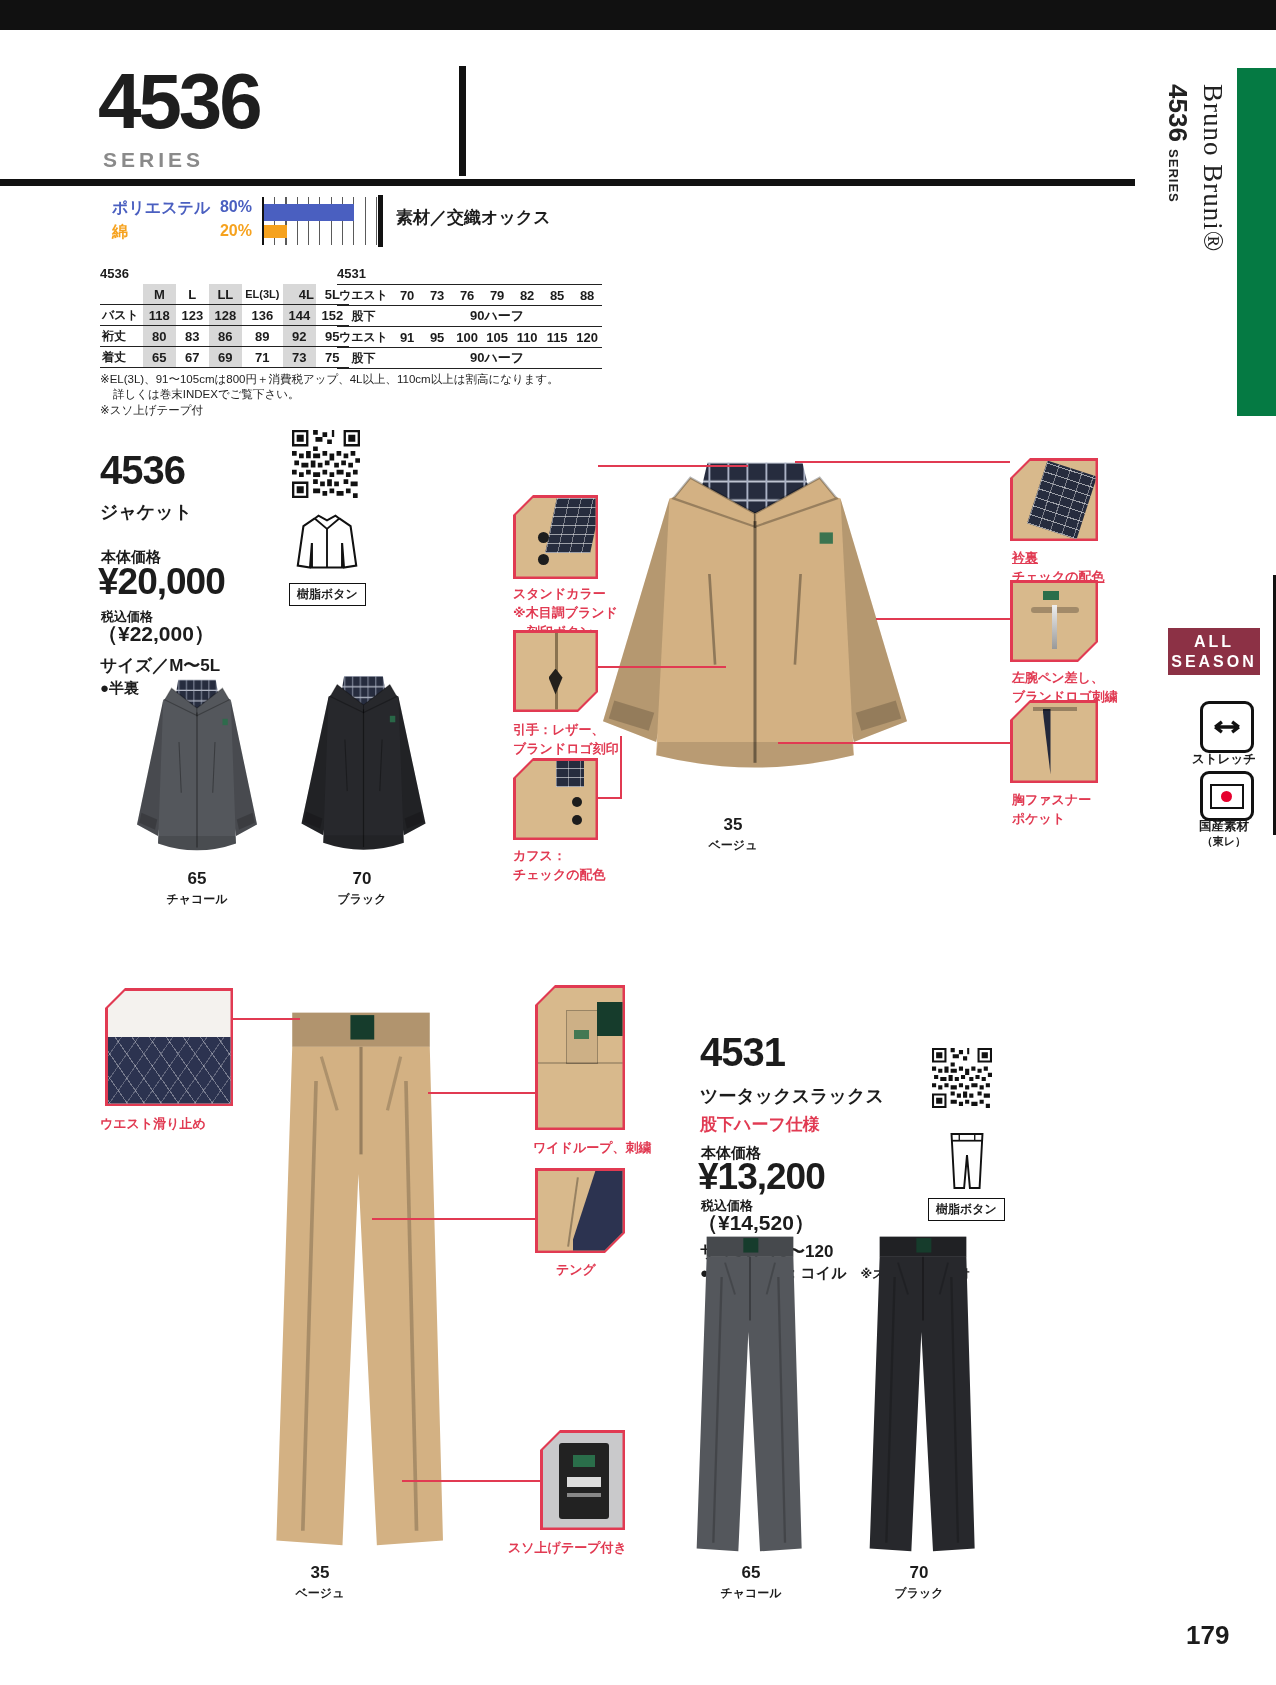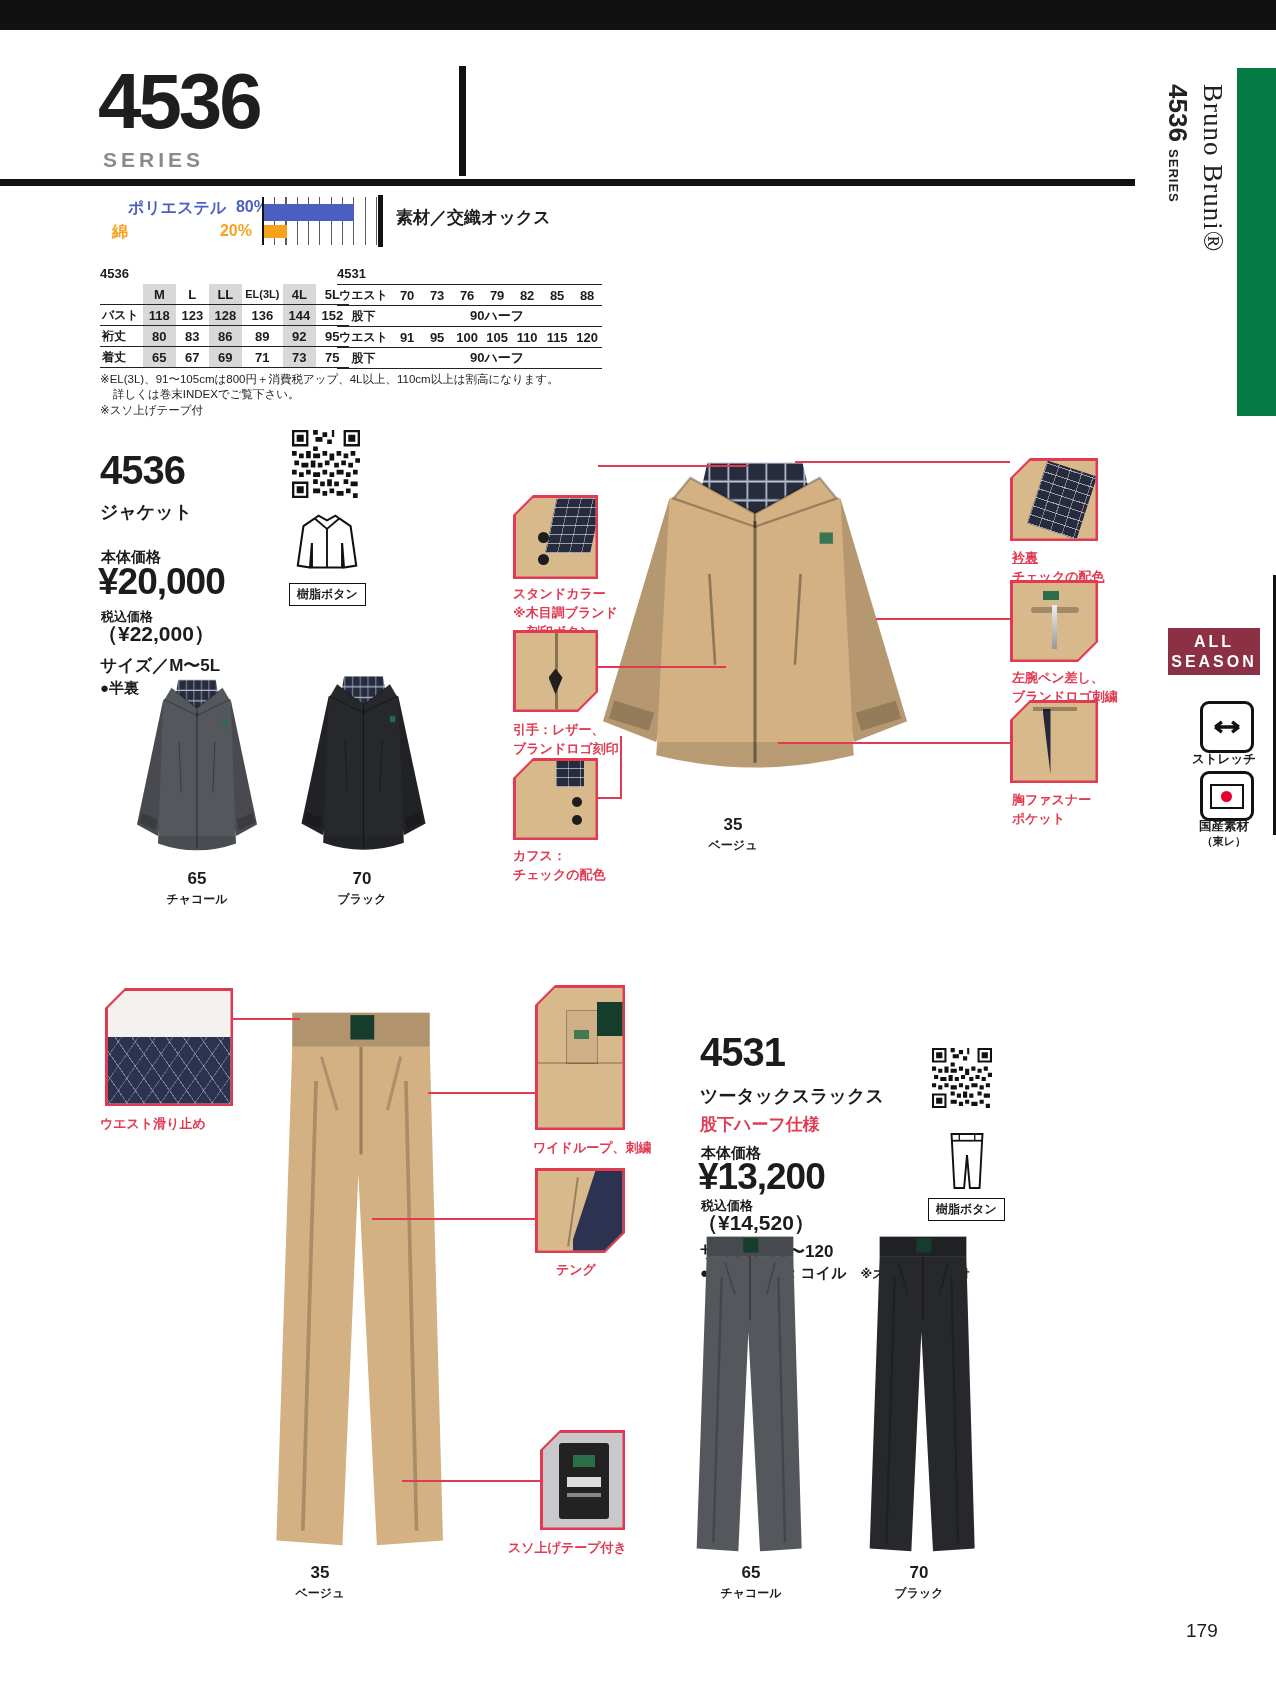--- a/index.html
+++ b/index.html
@@ -51,21 +51,21 @@
   .cname{font-size:12px;font-weight:bold;text-align:center;margin-top:4px;}
   
   .vbrand{font-family:"Liberation Serif","DejaVu Serif",serif;font-size:27px;color:#222;letter-spacing:1px;white-space:nowrap;}
   .vseries{font-size:26px;font-weight:800;color:#222;white-space:nowrap;}
   .vseries small{font-size:13px;font-weight:bold;letter-spacing:1px;}
   .badge{background:#8c3145;color:#fff;display:flex;flex-direction:column;align-items:center;justify-content:center;
          font-size:16px;font-weight:800;letter-spacing:3px;line-height:20px;}
   .iconbox{border:3px solid #111;border-radius:9px;background:#fff;display:flex;align-items:center;justify-content:center;}
   .iconlab{font-size:12.5px;font-weight:bold;text-align:center;}
   .qr{background:#fff;}
-  .pagenum{font-size:19px;font-weight:normal;text-align:right;}
+  .pagenum{font-size:26px;font-weight:bold;text-align:right;}
 </style>
 </head>
 <body>
 
 <div class="page">
 
   <svg width="0" height="0" style="position:absolute" aria-hidden="true">
     <defs>
       <pattern id="plaidpat" width="10" height="10" patternUnits="userSpaceOnUse">
         <rect width="10" height="10" fill="#262c3e"></rect>
@@ -148,21 +148,21 @@
   </div>
   <div class="abs iconlab" style="left:1185px;top:751px;width:78px;">ストレッチ</div>
   <div class="abs iconbox" style="left:1200px;top:771px;width:48px;height:44px;">
     <span style="display:inline-block;width:30px;height:21px;border:2px solid #111;position:relative;">
       <span style="position:absolute;left:9px;top:5px;width:11px;height:11px;border-radius:50%;background:#e6002d;"></span>
     </span>
   </div>
   <div class="abs iconlab" style="left:1185px;top:818px;width:78px;">国産素材</div>
   <div class="abs iconlab" style="left:1185px;top:834px;width:78px;font-size:11px;">（東レ）</div>
 
-  <div class="abs fiber" style="left:112px;top:198px;color:#4a5fc0;margin-left:16px;">
+  <div class="abs fiber" style="left:112px;top:198px;color:#4a5fc0;">
     <span>ポリエステル</span>
       <span>80%</span>
   </div>
   <div class="abs fiber" style="left:112px;top:222px;color:#f6a21e;">
     <span>綿</span>
       <span>20%</span>
   </div>
   <div class="abs" style="left:262px;top:197px;width:113px;height:48px;border-left:2.5px solid #111;
        background-image:repeating-linear-gradient(to right,transparent 0 10.2px,rgba(20,20,20,.7) 10.2px 11.3px),repeating-linear-gradient(to bottom,transparent 0 3px,#fff 3px 5px);
        background-blend-mode:normal;">
@@ -175,21 +175,21 @@
   <div class="abs" style="left:100px;top:266px;">
     <div class="tbl-title">4536</div>
     <table class="sz">
       <tbody>
           <tr class="hd">
         <th class="lab" style="border-bottom:1.5px solid #222;"></th>
         <th class="shade" style="width:29px;">M</th>
         <th style="width:29px;">L</th>
         <th class="shade" style="width:29px;">LL</th>
         <th style="width:37px;font-size:11px;">EL(3L)</th>
-        <th class="shade" style="width:29px;">4L</th>
+        <th class="shade" style="width:29px;text-align:right;">4L</th>
         <th style="width:29px;text-align:center;">5L</th>
       </tr>
       <tr>
         <td class="lab">バスト</td>
         <td class="shade">118</td>
         <td>123</td>
         <td class="shade">128</td>
         <td>136</td>
         <td class="shade">144</td>
         <td>152</td>

